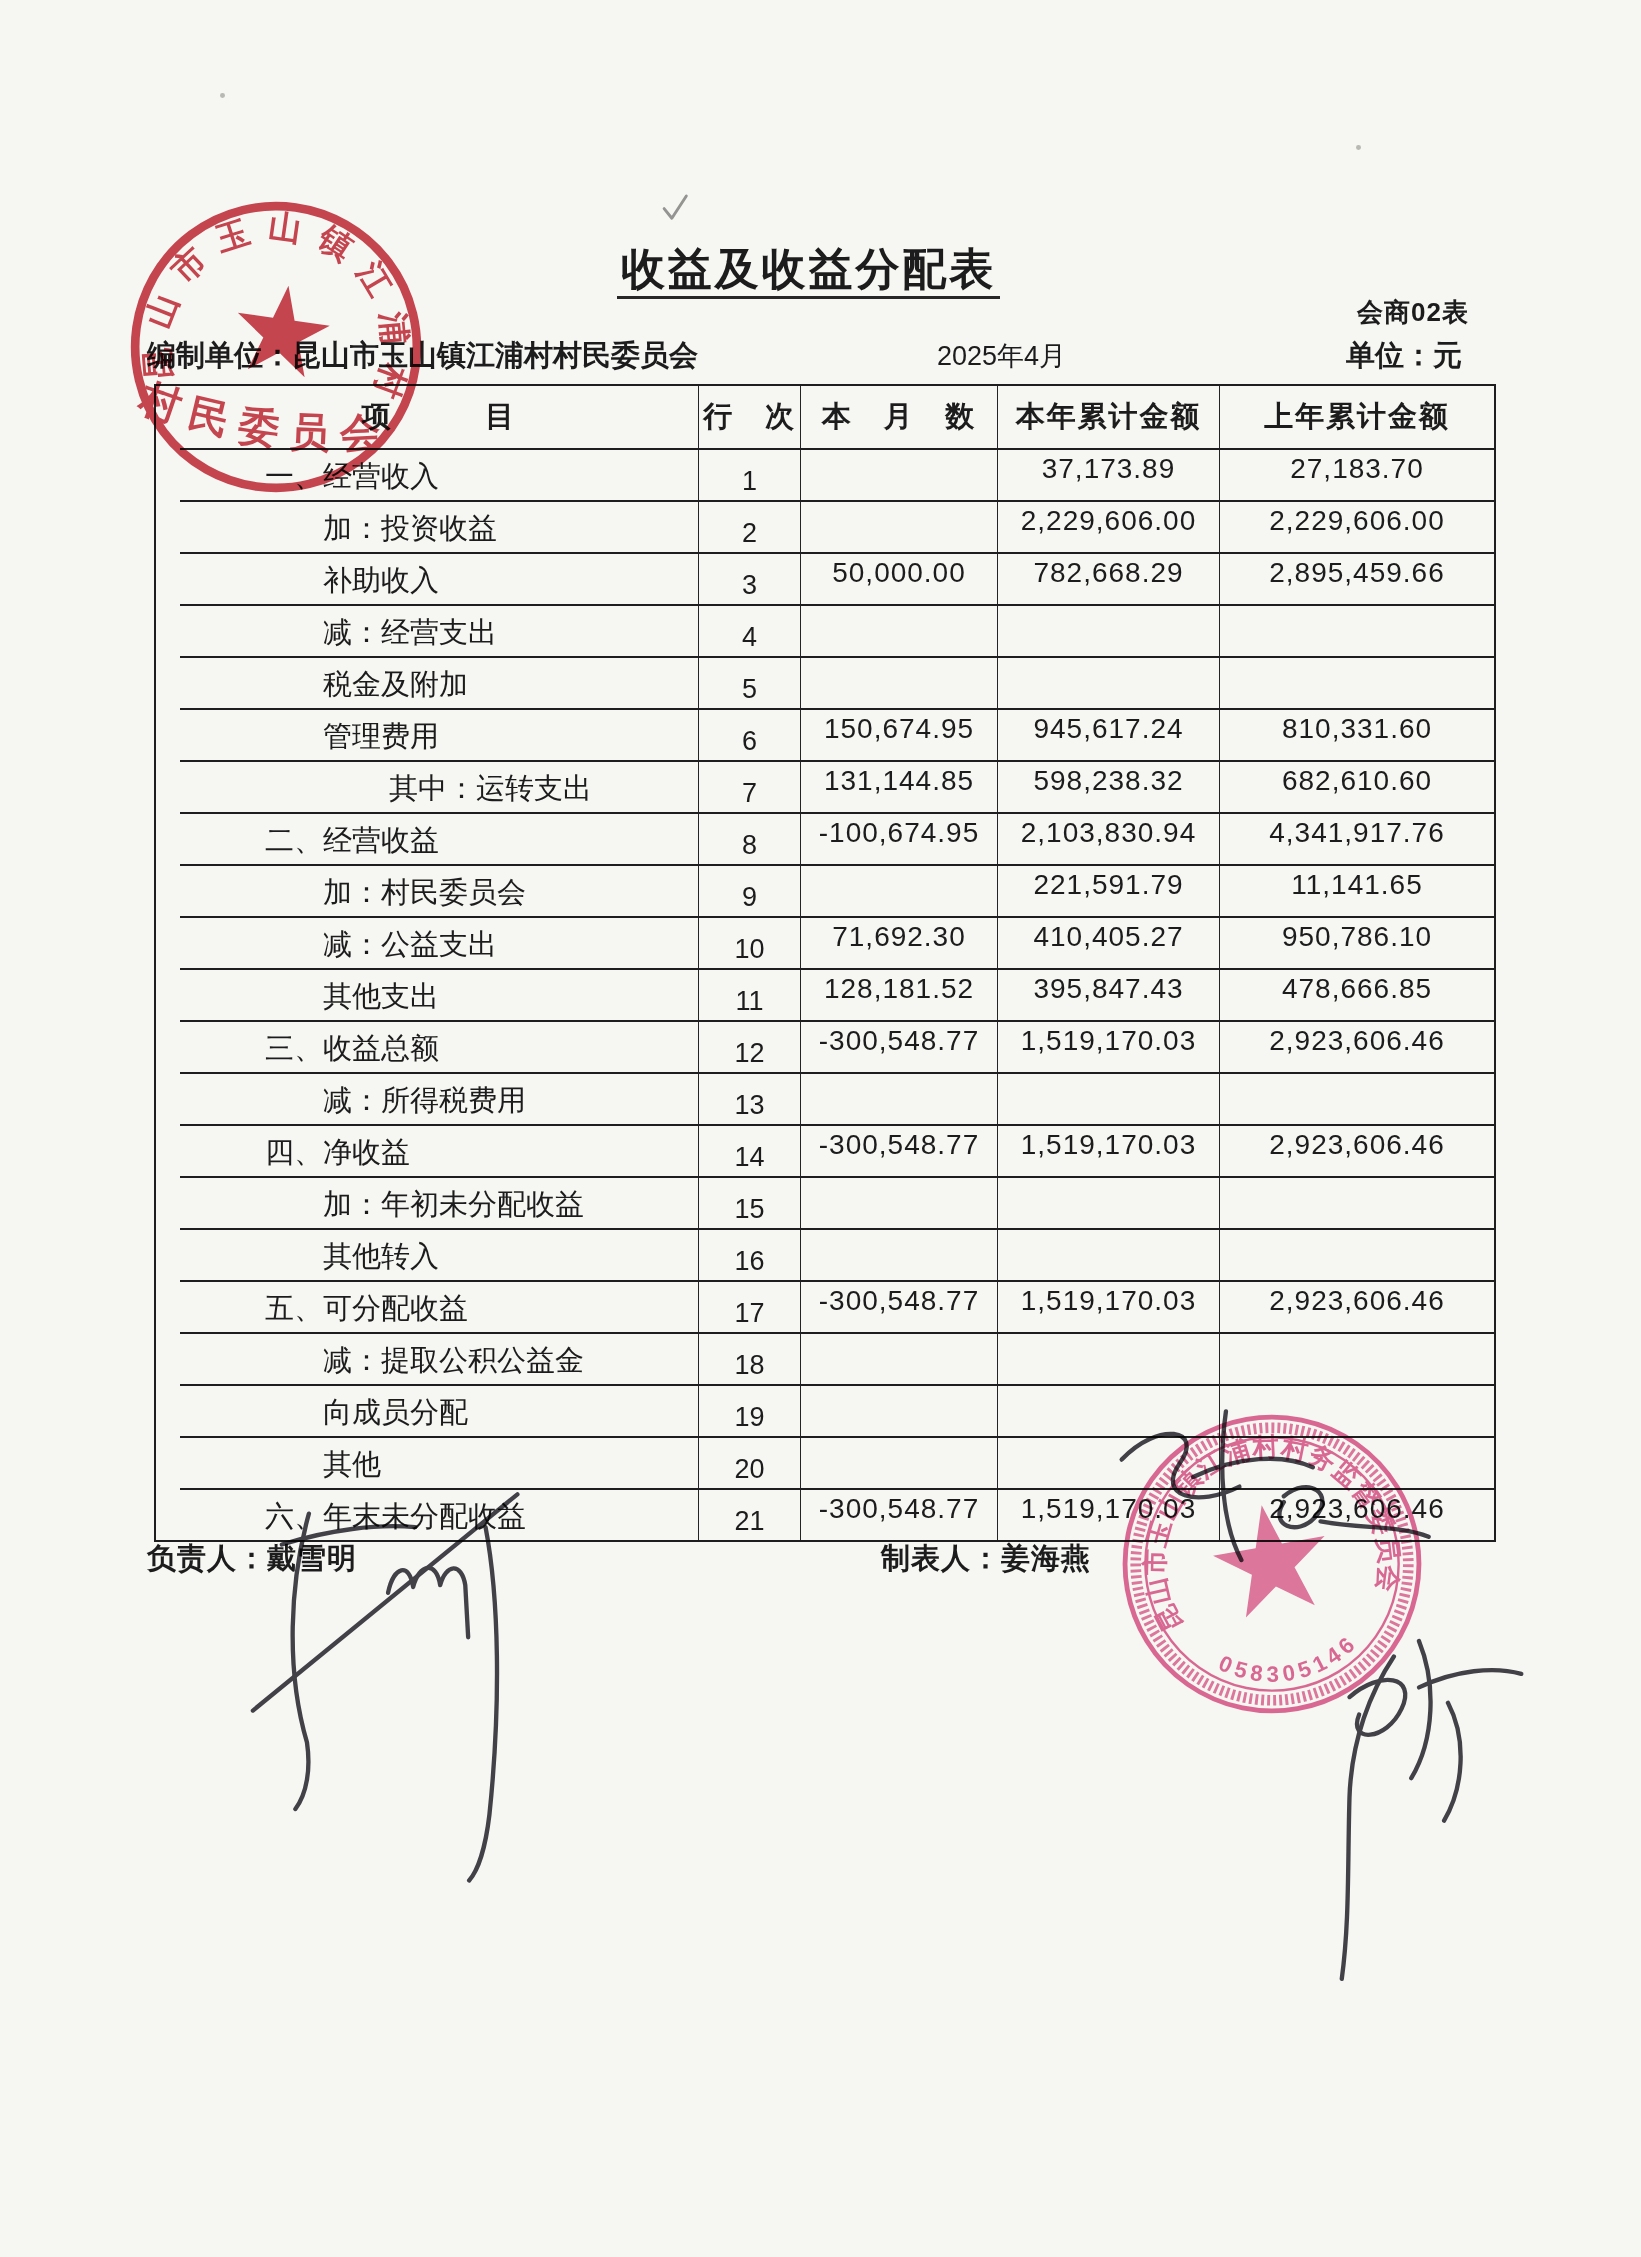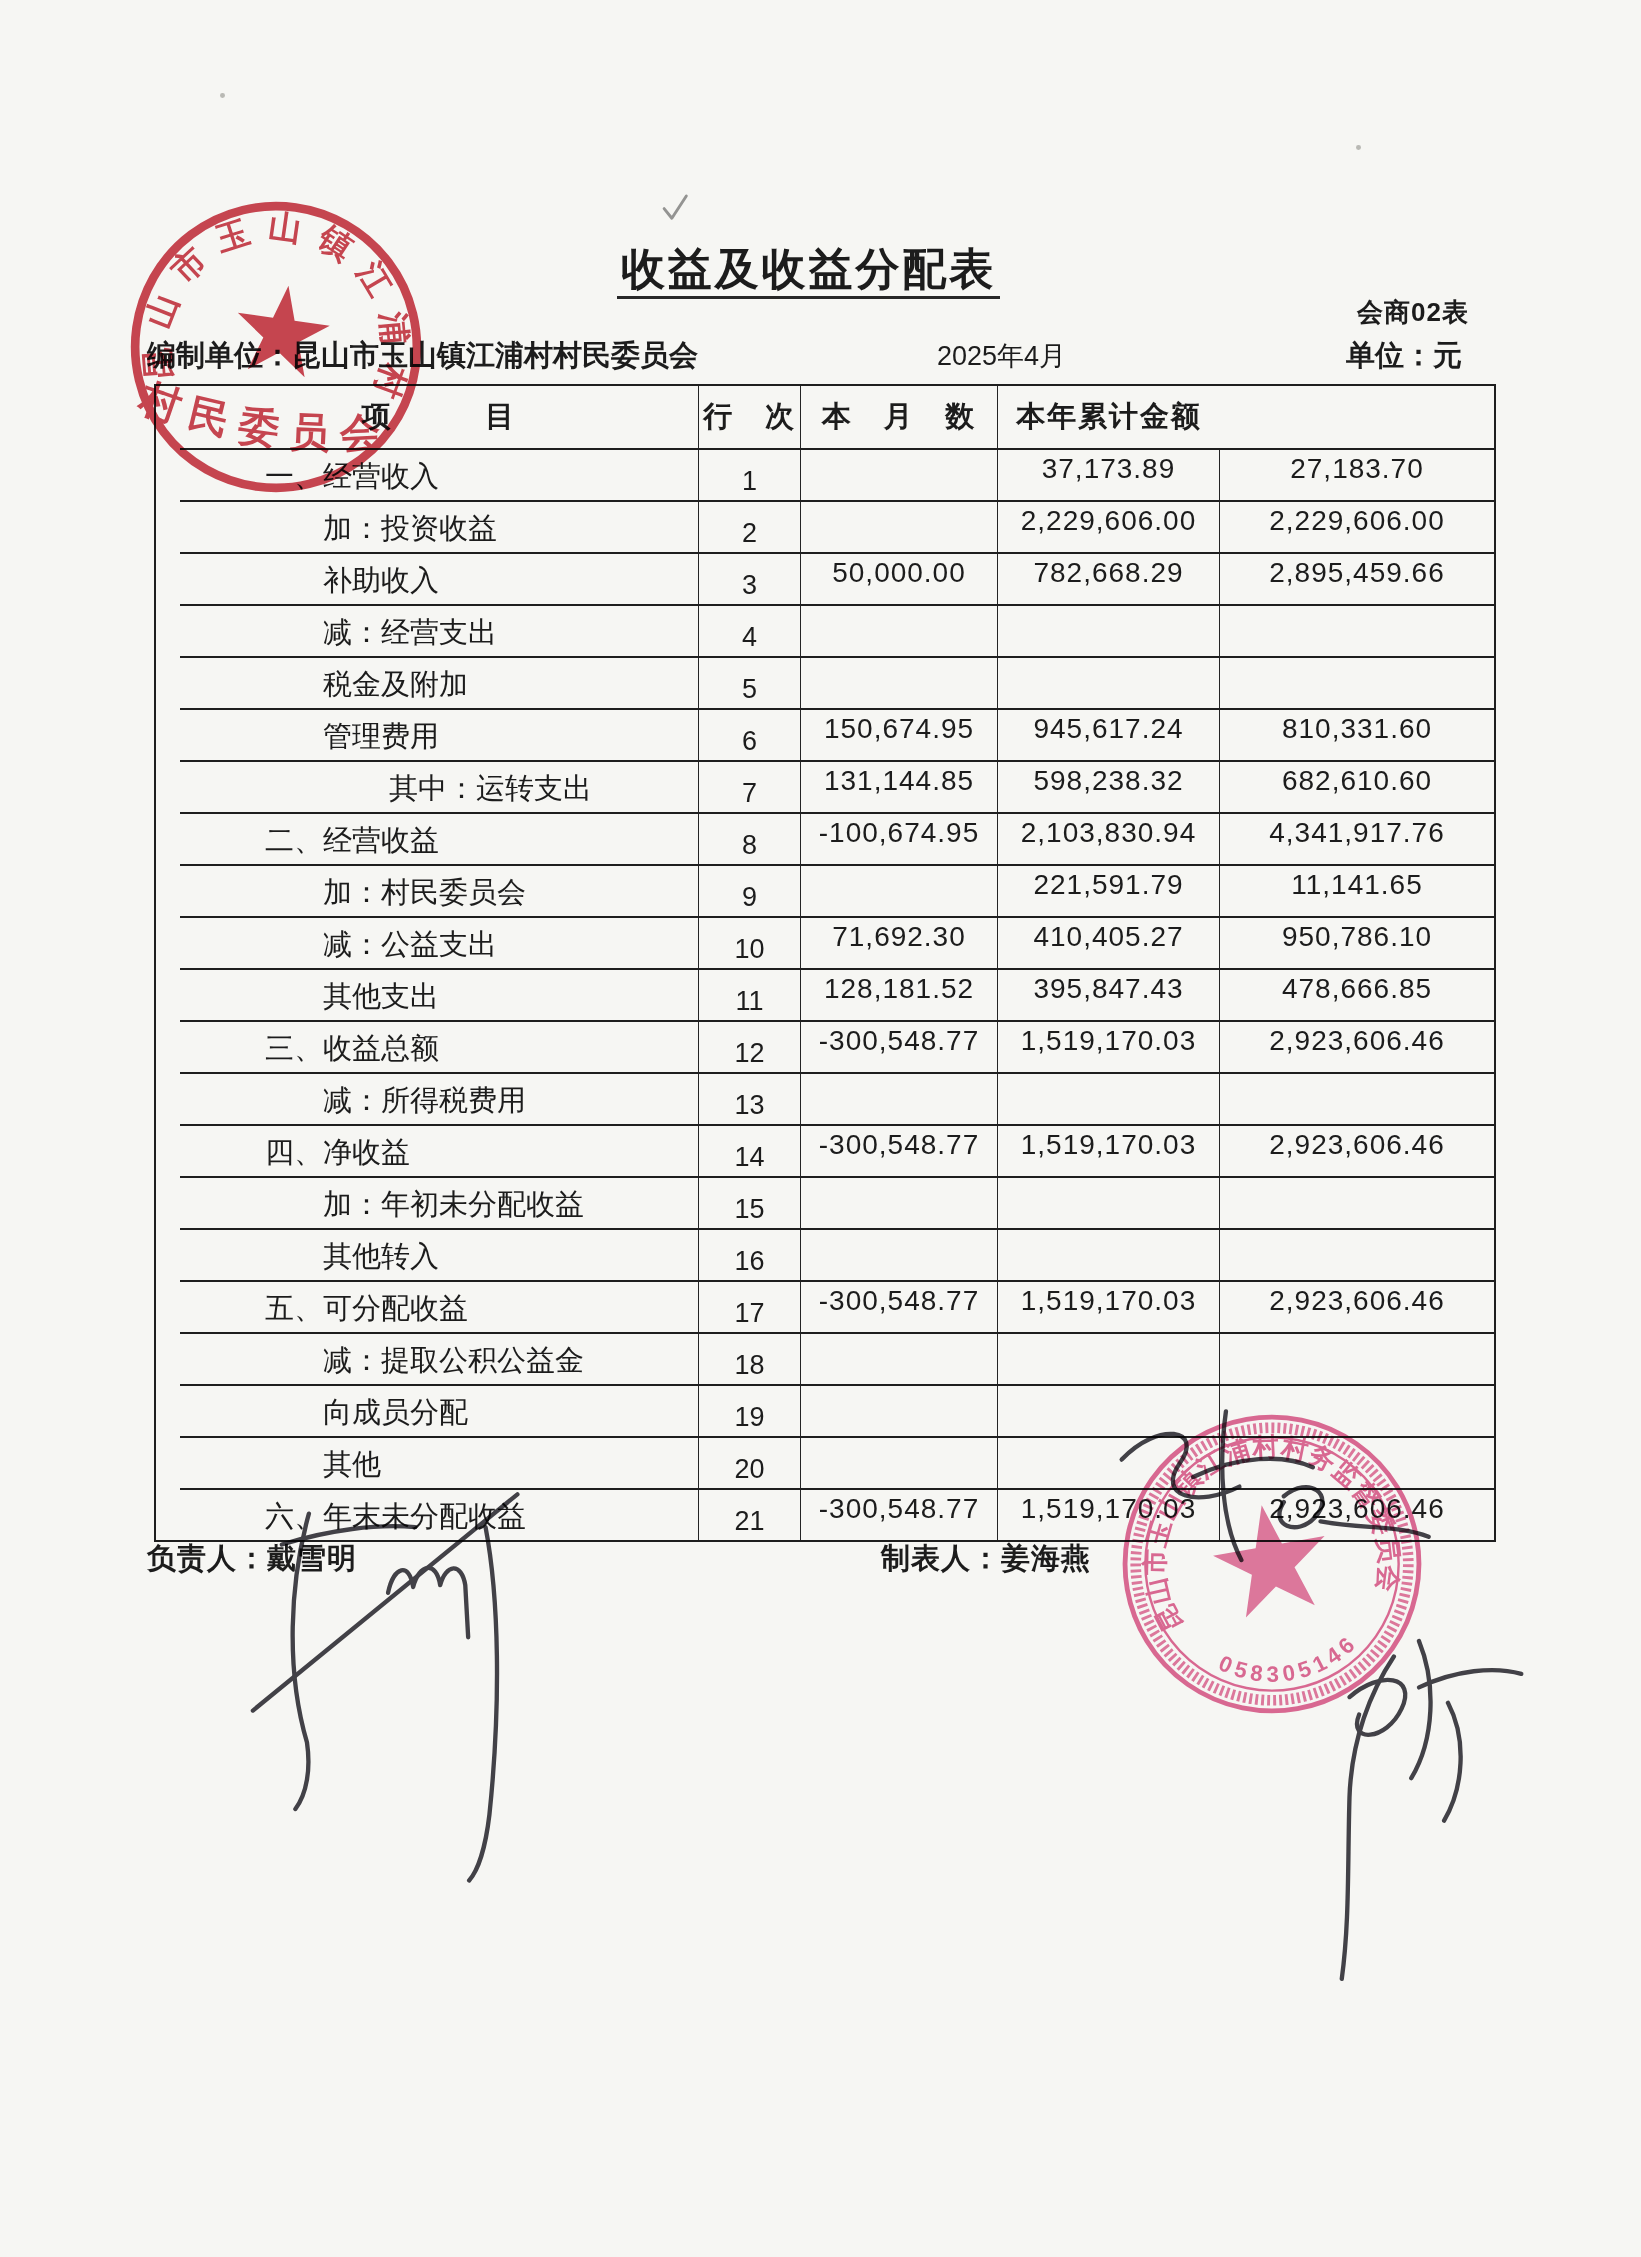--- a/index.html
+++ b/index.html
@@ -68,20 +68,21 @@
     <div class="period">2025年4月</div>
     <div class="unit">单位：元</div>
   </div>
 
   <div class="ftable">
     <div class="thead">
       <div class="c hc">项　　　目</div>
       <div class="c hc">行　次</div>
       <div class="c hc">本　月　数</div>
       <div class="c hc">本年累计金额</div>
+      <div class="c hc">上年累计金额</div>
     </div>
     <div id="table-rows">
         <div class="trow ind1">
     <div class="c c-item">
             <span class="lbl b-item">一、经营收入</span>
           </div>
     <div class="c c-line">
             <span class="b-line">1</span>
           </div>
     <div class="c c-val">

